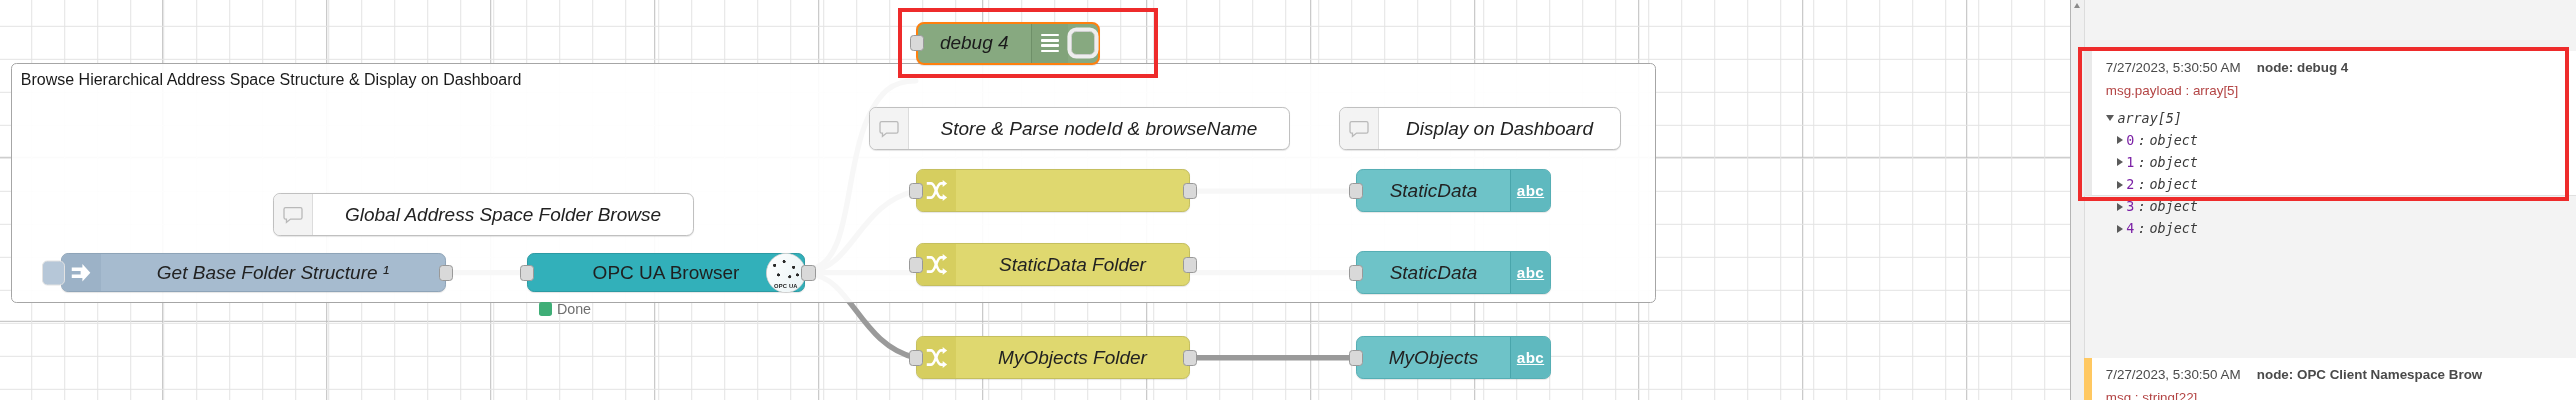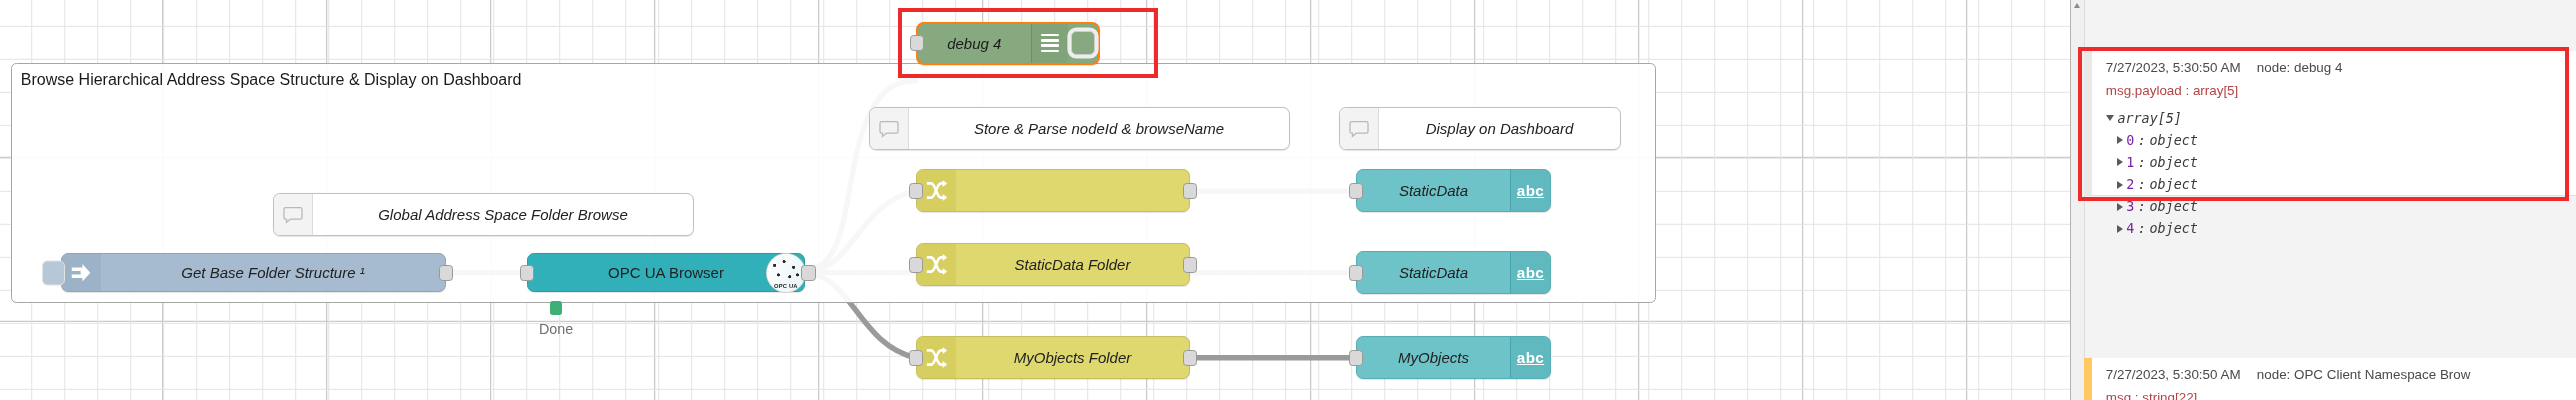--- a/index.html
+++ b/index.html
@@ -81,21 +81,21 @@
     border-radius: 7.2px;
     border: 0.9px solid #999;
     display: flex;
     align-items: center;
     box-shadow: 0 0.9px 0.9px rgba(0,0,0,0.10);
   }
   .node .node-label {
     flex: 1;
     text-align: center;
     font-style: italic;
-    font-size: 15px;
+    font-size: 19px;
     color: #222;
     white-space: nowrap;
     overflow: hidden;
     padding: 0 5.4px;
   }
   .node.comment {
     background: #ffffff;
     border-color: #c0c0c0;
   }
   .node.comment .icon-cell {
@@ -328,20 +328,21 @@
   .dbg-msg.accent-grey { border-left: 8px solid #e9e9e9; }
   .dbg-msg.accent-warn { border-left: 8px solid #ffc861; }
   .dbg-head {
     font-size: 13.4px;
     color: #4a4a4a;
     white-space: nowrap;
     margin-bottom: 8px;
   }
   .dbg-head .node-of {
     margin-left: 12.5px;
+    font-weight: bold;
   }
   .dbg-topic {
     font-size: 13.4px;
     color: #b34444;
     margin-bottom: 12.5px;
     white-space: nowrap;
   }
   .dbg-tree {
     font-family: "DejaVu Sans Mono", monospace;
   }
@@ -460,21 +461,21 @@
 
     <div class="node opcua" style="left:527px; top:253px; width:278px; height:39px;">
       <span class="port in"></span>
       <span class="node-label">OPC UA Browser</span>
       <span class="opcua-badge">
         <span class="mesh"></span>
         <span class="cap">OPC UA</span>
       </span>
       <span class="port out" style="right:-11.6px;"></span>
     </div>
-    <div class="status" style="left:539px; top:301px;flex-direction:column;">
+    <div class="status" style="left:539px; top:301px;">
       <span class="dot"></span>
       <span>Done</span>
     </div>
 
     <div class="node func" style="left:916px; top:169px; width:274px; height:43px;">
       <span class="port in"></span>
       <span class="icon-cell">
         <svg width="23" height="23" viewBox="0 0 26 26">
           <path d="M2 5 h5 c5 0 6 16 11 16 h4" fill="none" stroke="#fff" stroke-width="3"></path>
           <path d="M2 21 h5 c5 0 6 -16 11 -16 h4" fill="none" stroke="#fff" stroke-width="3"></path>

